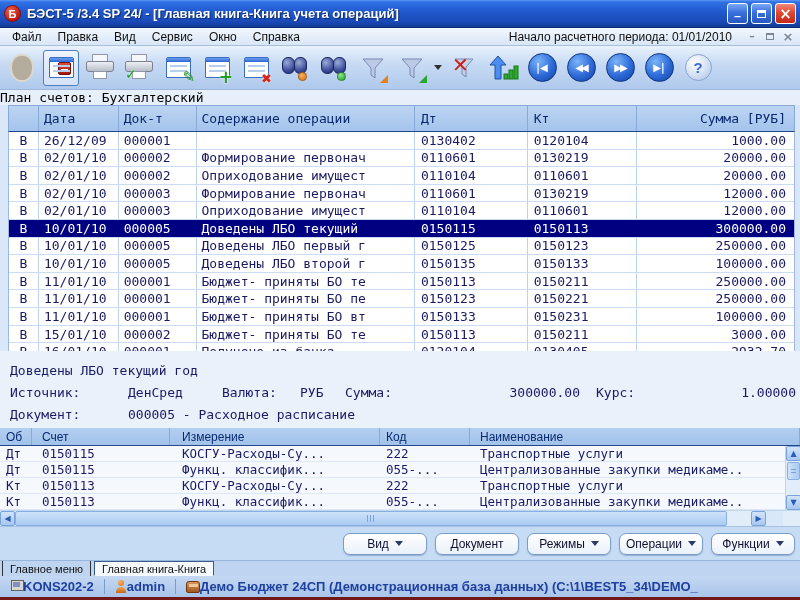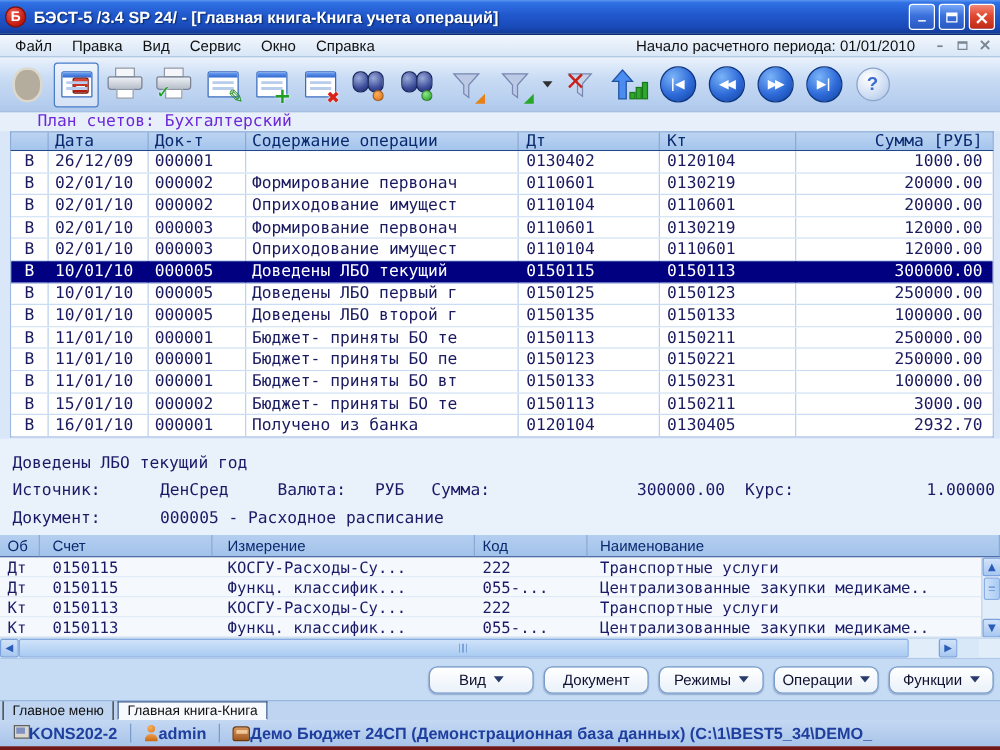--- a/index.html
+++ b/index.html
@@ -78,26 +78,26 @@
     font-family:"DejaVu Sans", sans-serif; font-size:10px; font-weight:bold; }
   .g-first::before{ content:"|◀"; } .g-prev::before{ content:"◀◀"; letter-spacing:-2px; }
   .g-next::before{ content:"▶▶"; letter-spacing:-2px; } .g-last::before{ content:"▶|"; }
   .help-c { width:27px; height:27px; border-radius:50%; border:1px solid #8AA4CC;
     background:radial-gradient(circle at 35% 30%,#FFFFFF,#D2E0F4 55%,#A8C0E4); color:#3A6CD0; font-size:15px; font-weight:bold;
     display:flex; align-items:center; justify-content:center; }
   .help-c::before{ content:"?"; }
 
   
   .plan-row { height:15px; flex:0 0 15px; background:#E7EFFA; font-family:"DejaVu Sans Mono", monospace; font-size:13px;
-    color:#6d28d9; padding-left:30px; display:flex; align-items:center; }
+    color:#000000; display:flex; align-items:center; }
 
   
   .table-wrap { flex:0 0 246px; height:246px; padding-left:8px; background:#D9E7F8; }
   .grid { width:787px; }
-  .ghead { height:16px; display:flex; background:linear-gradient(180deg,#BCD4F2,#A4C4EC); border:1px solid #8AAAD6;
+  .ghead { height:27px; display:flex; background:linear-gradient(180deg,#BCD4F2,#A4C4EC); border:1px solid #8AAAD6;
     border-bottom:1px solid #24468A; font-family:"DejaVu Sans Mono", monospace; font-size:13px; color:#0A2A70; }
   .grows { height:229px; display:flex; flex-direction:column; border:1px solid #9CB8DE; border-top:none; background:#fff; }
   .trow { flex:1 1 0; display:flex; align-items:center; background:#fff; border-bottom:1px solid #CADDF4;
     font-family:"DejaVu Sans Mono", monospace; font-size:13px; color:#1A1A60; }
   .trow:last-child { border-bottom:none; }
   .trow.selected { background:#000080; color:#fff; }
   .cell { height:100%; display:flex; align-items:center; border-right:1px solid #BCD2EE; overflow:hidden; white-space:nowrap; }
   .trow.selected .cell { border-right-color:#000080; }
   .hcell { display:flex; align-items:center; border-right:1px solid #8AAAD6; overflow:hidden; white-space:nowrap; }
   .c-flag { width:30px; justify-content:center; }

